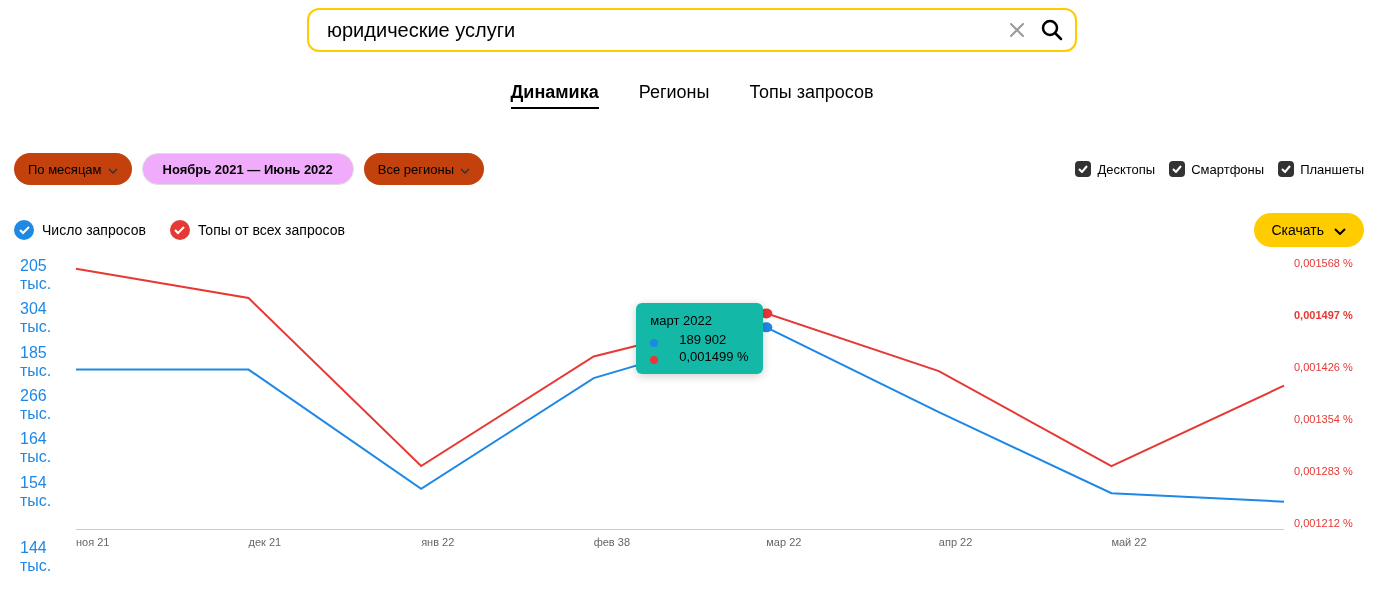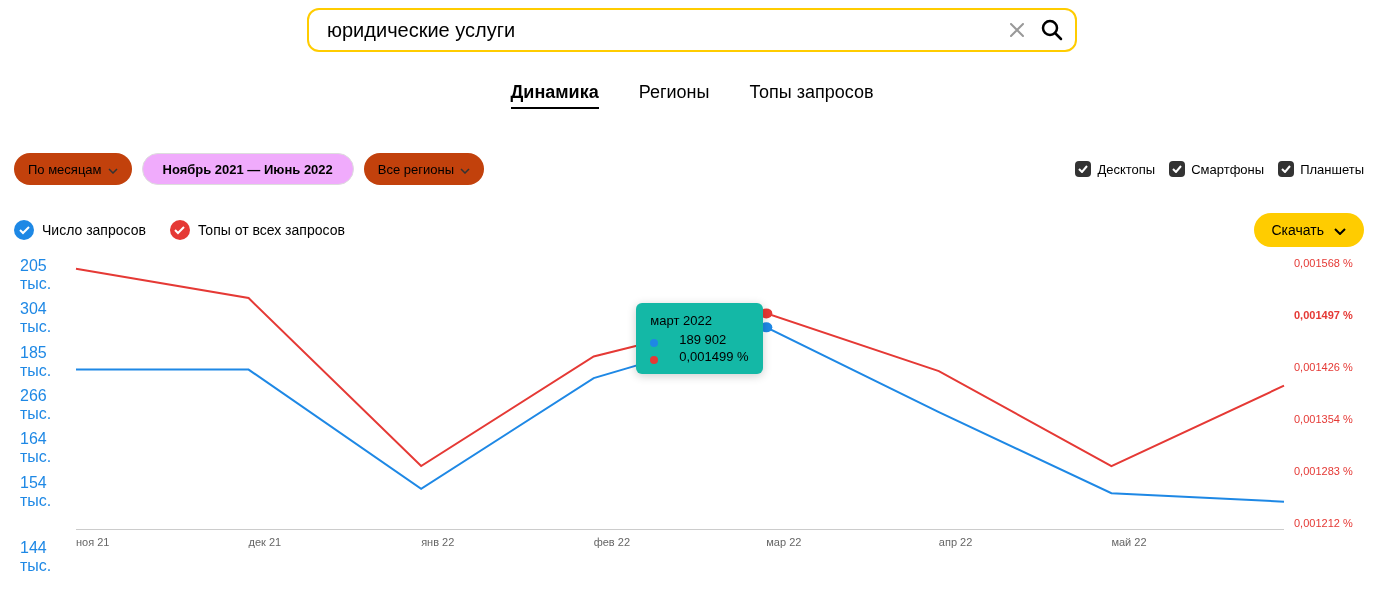--- a/index.html
+++ b/index.html
@@ -182,20 +182,20 @@
         <div class="row">
             <span class="dot" style="background:#e53935"></span>
             <span>0,001499 %</span>
           </div>
       </div>
     </div>
     <div id="xaxis" class="x-axis">
         <span style="left: 0%;">ноя 21</span>
         <span style="left: 14.2857%;">дек 21</span>
         <span style="left: 28.5714%;">янв 22</span>
-        <span style="left: 42.8571%;">фев 22</span>
+        <span style="left: 42.8571%;">фев 38</span>
         <span style="left: 57.1429%;">мар 22</span>
         <span style="left: 71.4286%;">апр 22</span>
         <span style="left: 85.7143%;">май 22</span>
       </div>
   </div>
 
 </div>
 
 </body></html>

